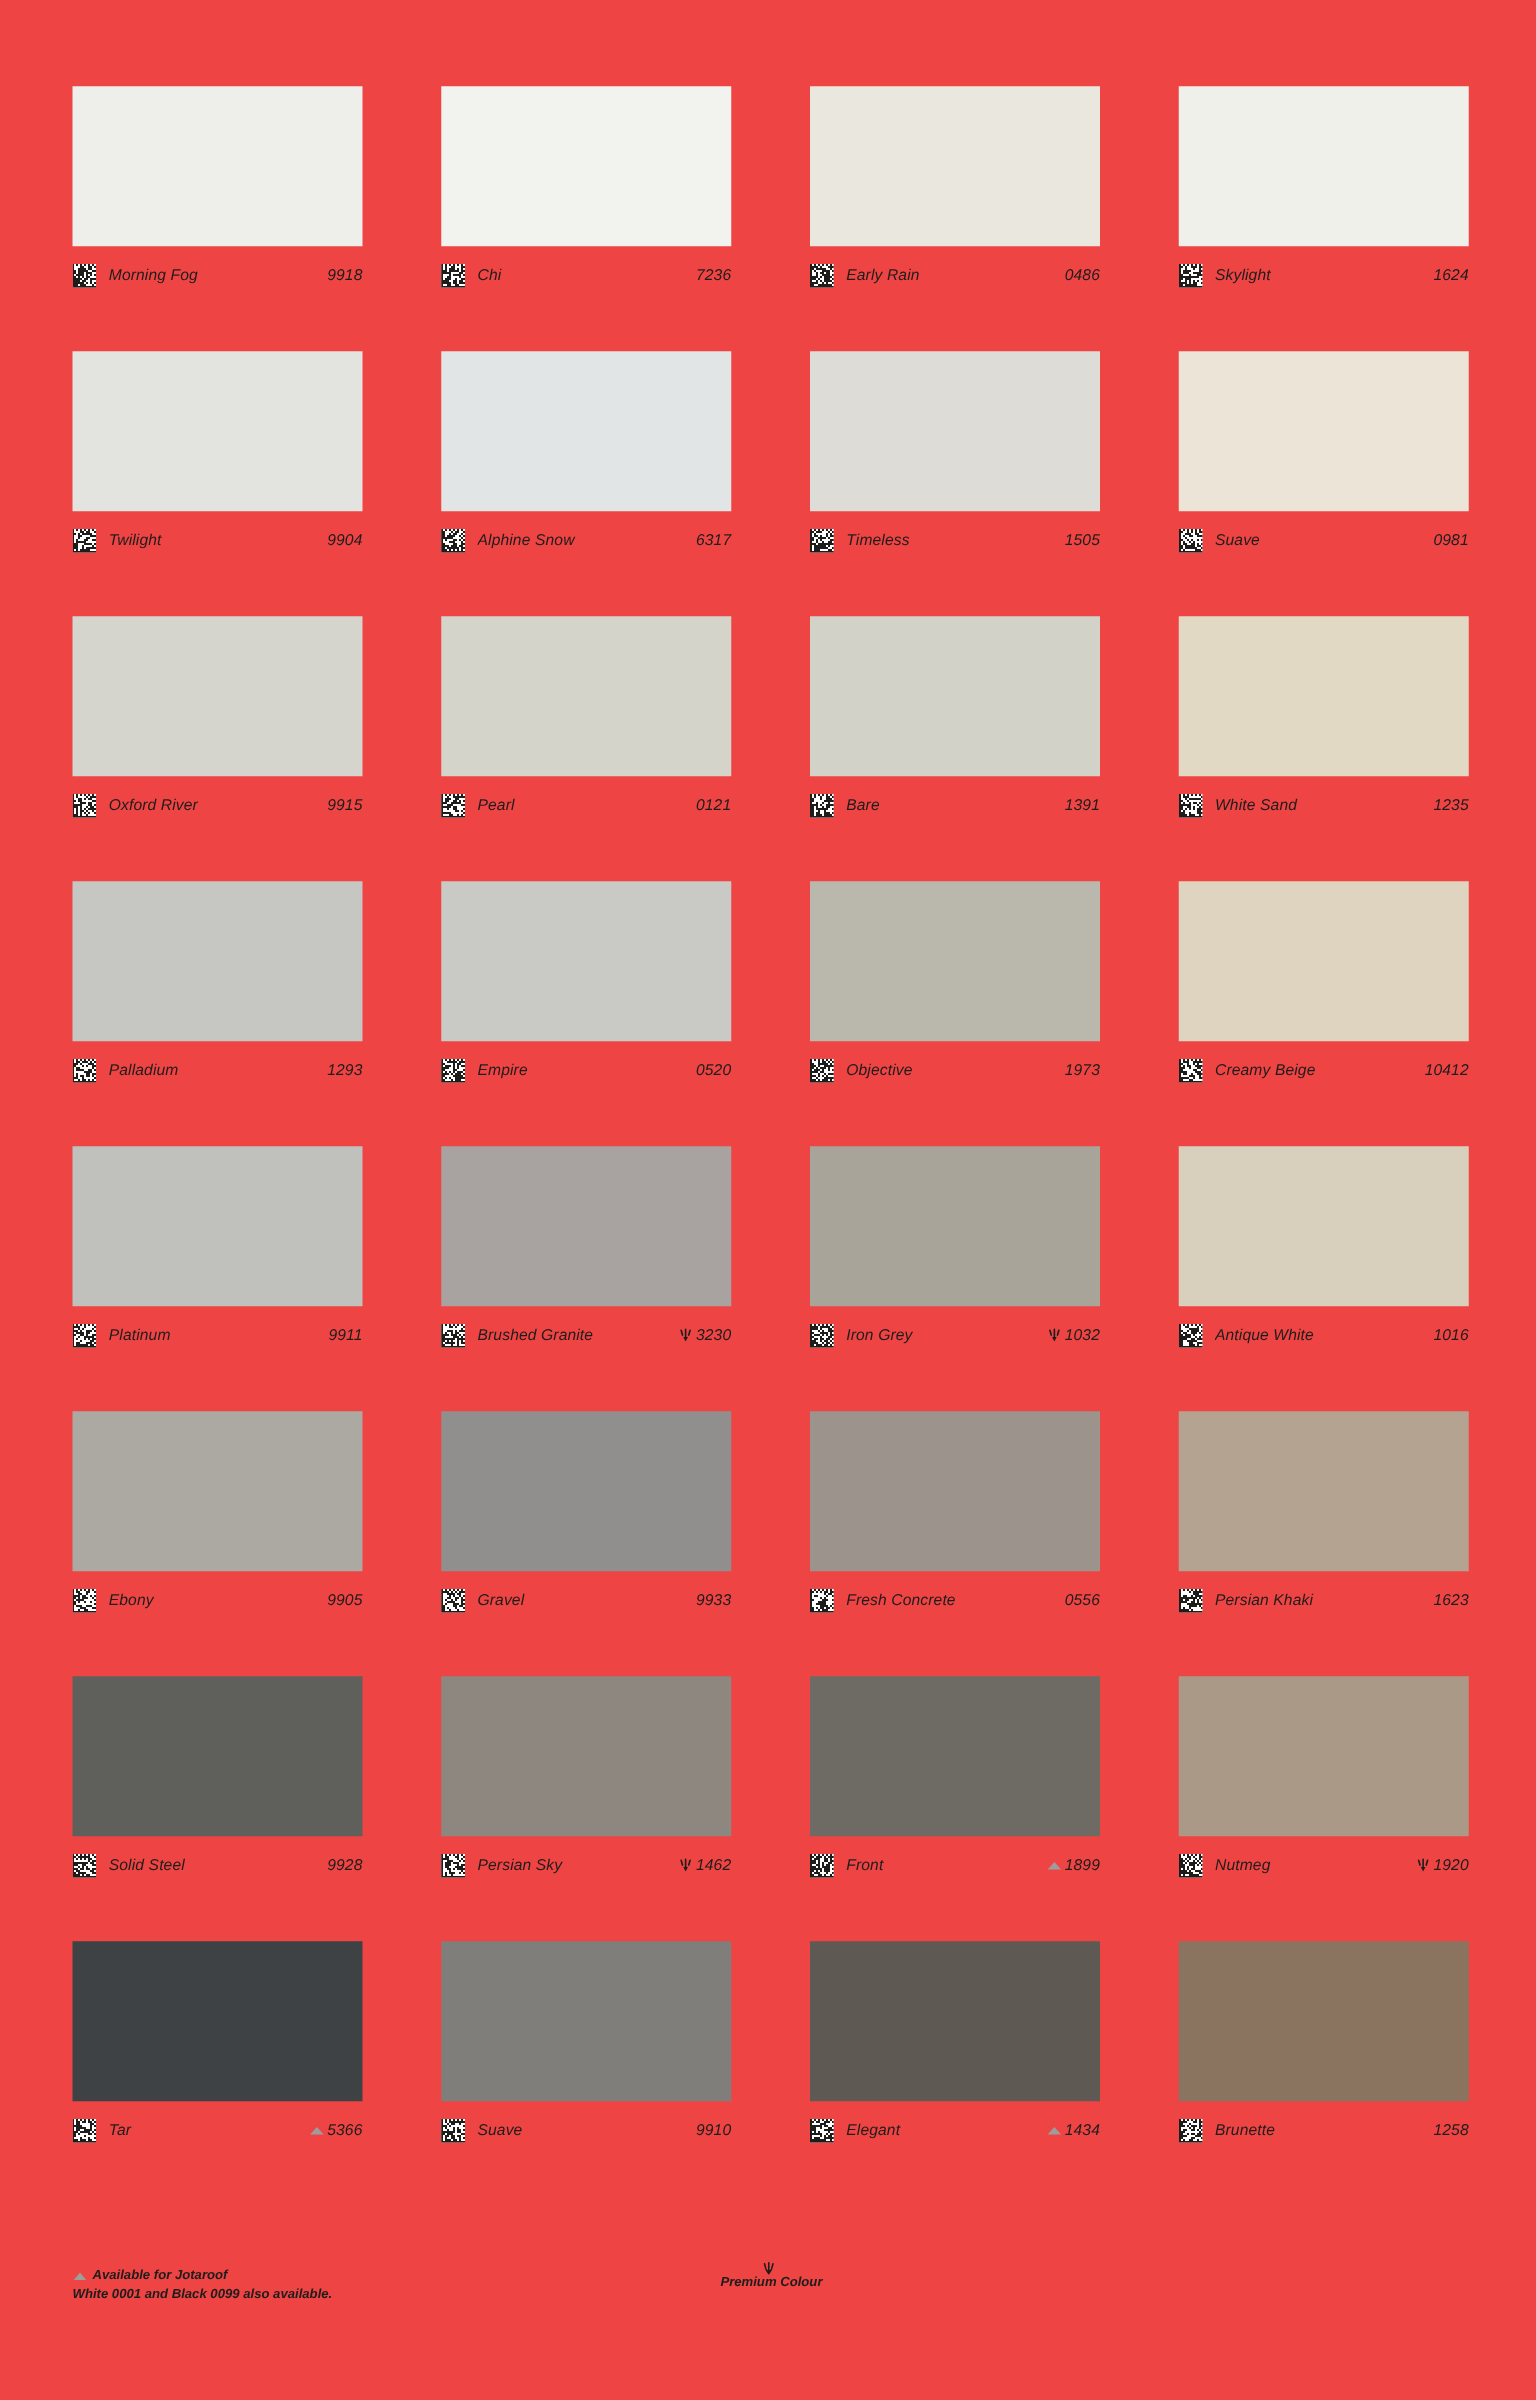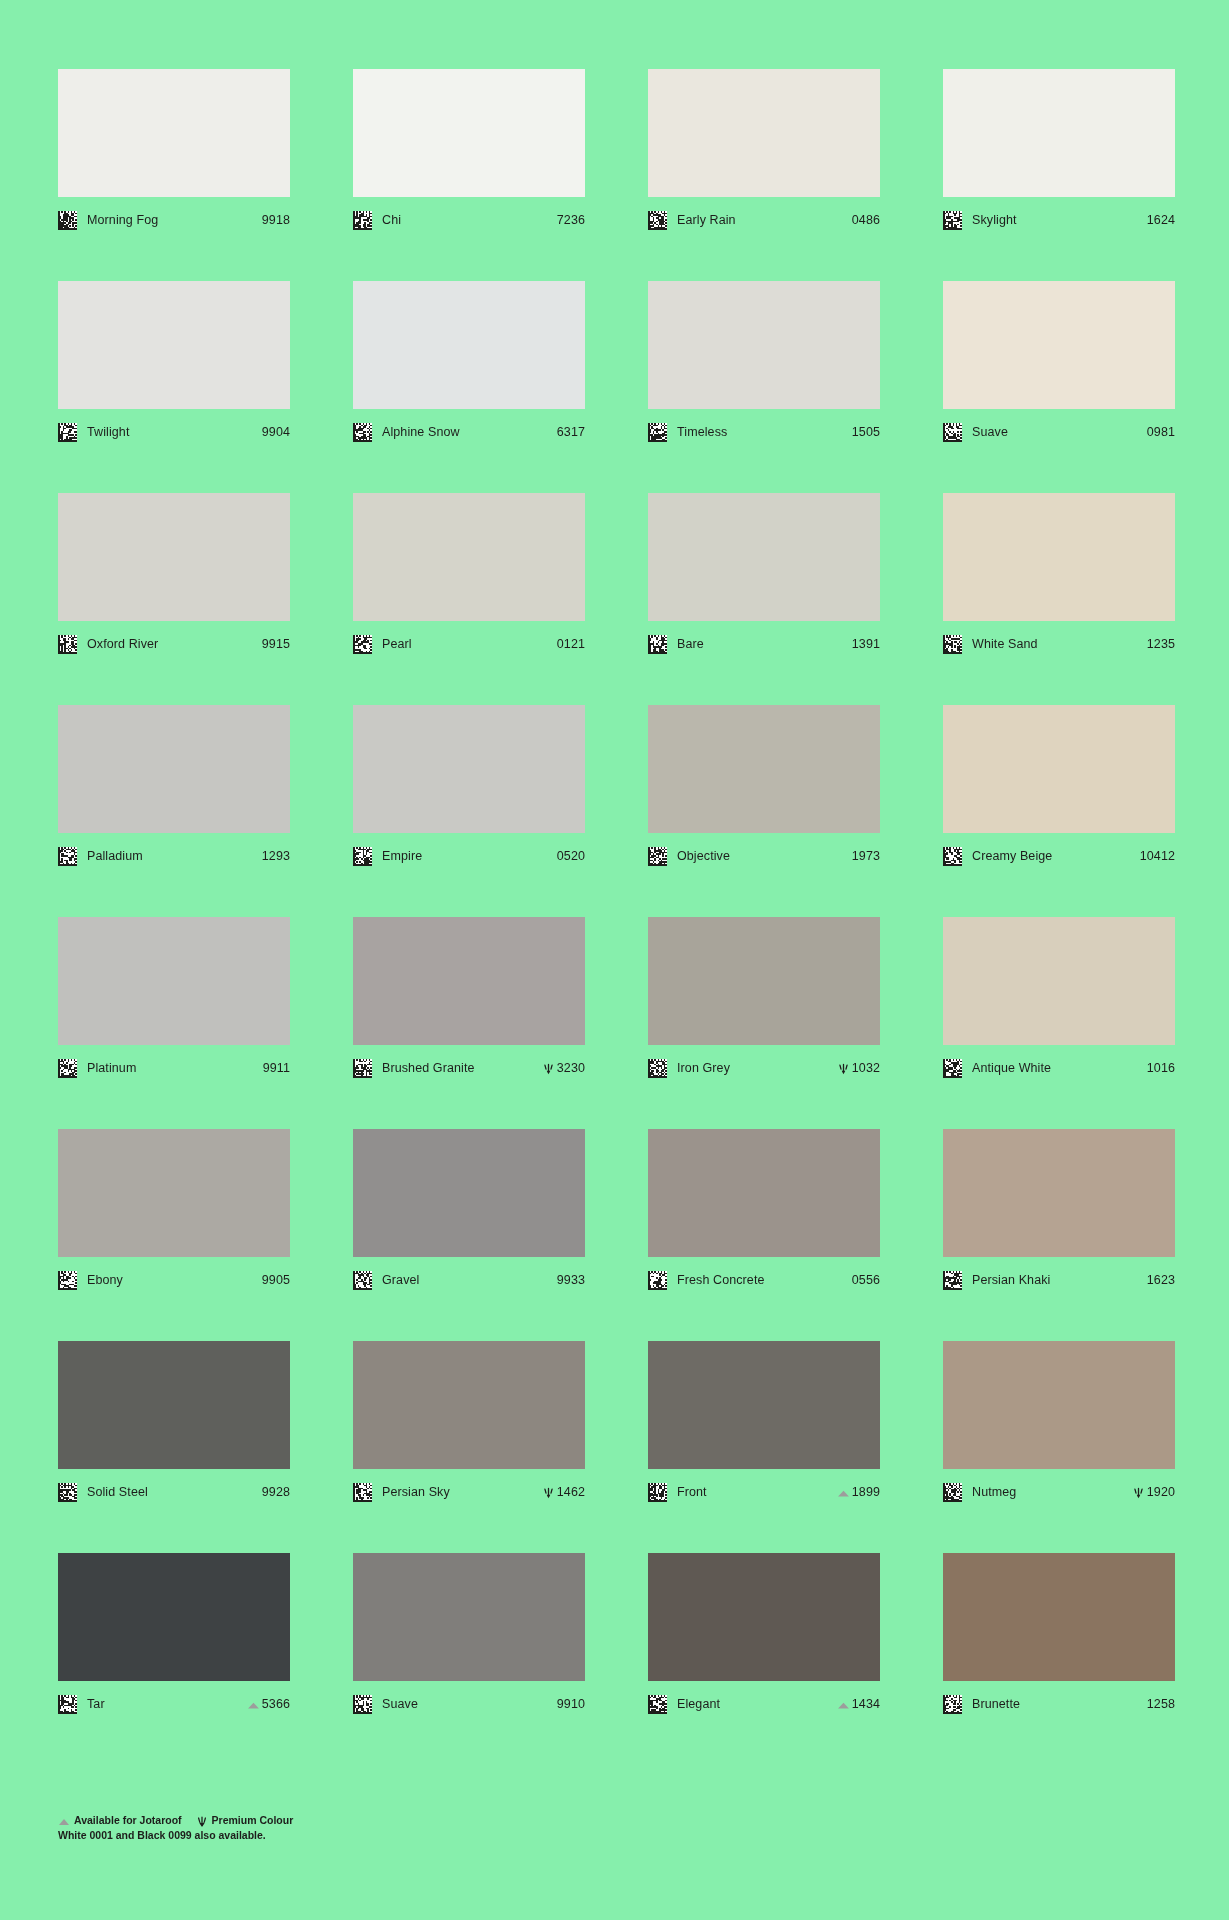--- a/index.html
+++ b/index.html
@@ -16,21 +16,22 @@
     position: relative;
     overflow: hidden;
   }
 
   .sheet {
     position: absolute;
     left: 0;
     top: 0;
     width: 1229px;
     height: 1920px;
-    background: #86efac;
+    background: #ef4444;
+    font-style: italic;
   }
 
   .grid {
     position: absolute;
     left: 58px;
     top: 69px;
     width: 1117px;
     display: grid;
     grid-template-columns: repeat(4, 232px);
     column-gap: 63px;
@@ -103,26 +104,27 @@
   .footer {
     position: absolute;
     left: 58px;
     top: 1813px;
     width: 600px;
   }
   .footer-line1 {
     display: flex;
     align-items: center;
     height: 14px;
+    justify-content: space-between;
   }
   .legend-group {
     display: flex;
     align-items: center;
   }
-  .legend-group + .legend-group { margin-left: 14px; }
+  .legend-group + .legend-group { margin-left: 14px; flex-direction: column; }
   .legend-icon {
     width: 12px;
     height: 12px;
     flex: 0 0 12px;
     margin-right: 4px;
     display: block;
   }
   .legend-text {
     font-size: 10.5px;
     font-weight: bold;

